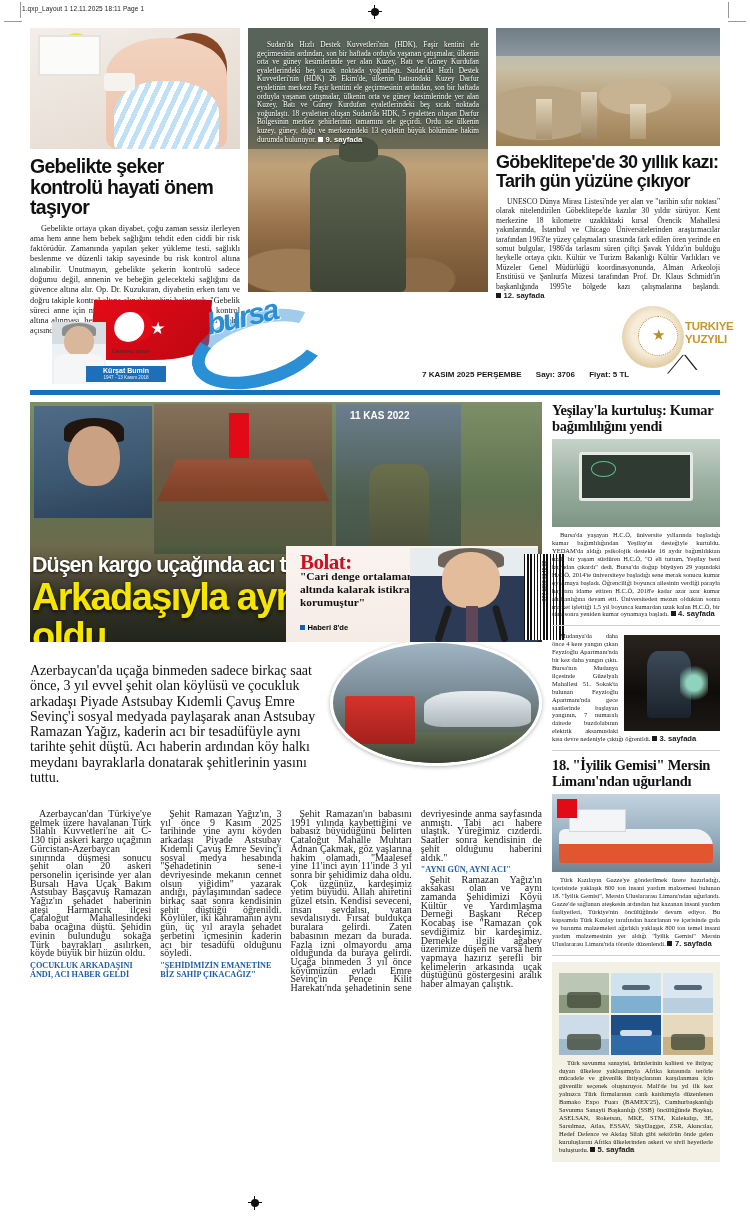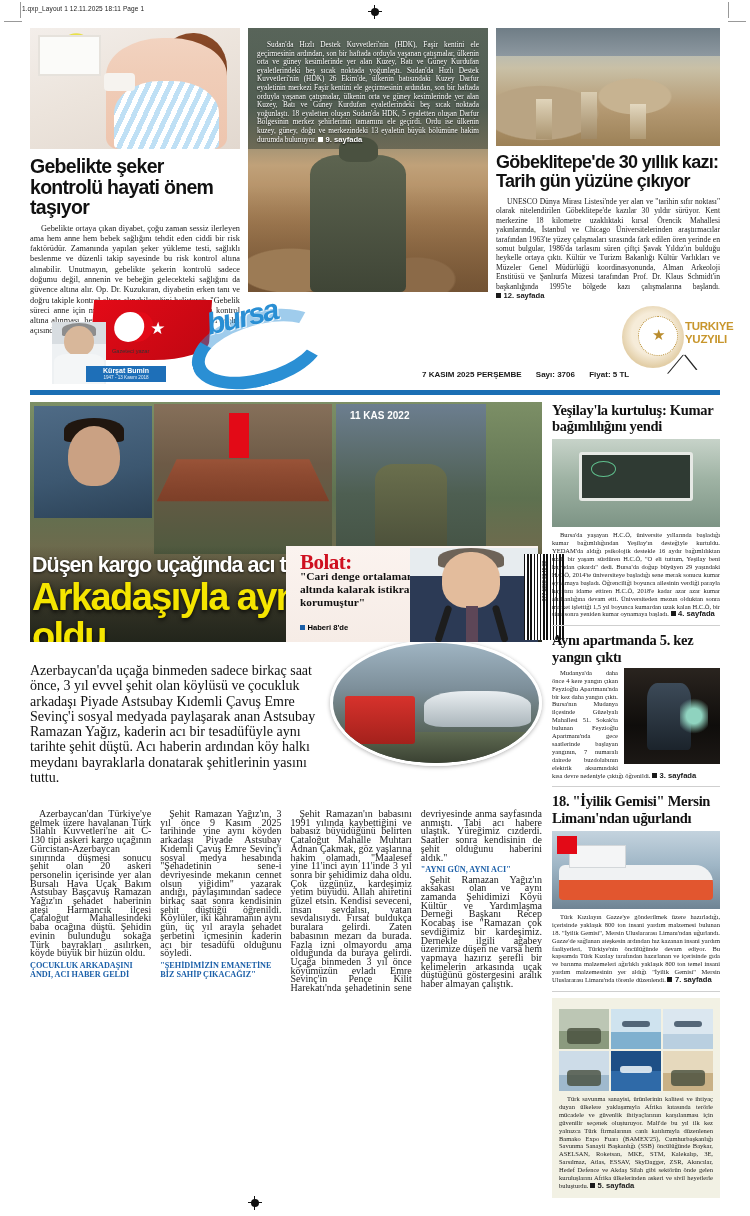--- a/index.html
+++ b/index.html
@@ -272,21 +272,21 @@
   .lead-photo .house .roof {
     position:absolute; left:8%; top:34%; width:84%; height:30%;
     background:linear-gradient(180deg,#9a5338,#7d3f28);
     transform:perspective(70px) rotateX(24deg);
   }
   .lead-photo .house .flagpole {
     position:absolute; left:42%; top:6%; width:16%; height:30%;
     background:linear-gradient(90deg,#e30a17 0 70%, rgba(0,0,0,0) 70%);
   }
   .lead-photo .mural {
-    position:absolute; left:306px; top:2px; width:150px; height:200px;
+    position:absolute; left:306px; top:2px; width:125px; height:200px;
     background:linear-gradient(180deg,#6c7e8f 0%,#4e5f52 45%,#3d4a3a 100%);
   }
   .lead-photo .mural .date {
     position:absolute; left:14px; top:6px;
     font-family:"Liberation Sans",sans-serif; font-weight:bold; font-size:10px; color:#fff;
   }
   .lead-photo .mural .soldier {
     position:absolute; left:26%; bottom:4%; width:48%; height:66%;
     background:linear-gradient(180deg,#6a6f4d,#3c4030);
     border-radius:26% 26% 8% 8% / 12% 12% 4% 4%;
@@ -657,21 +657,20 @@
           </div>
         <p>
           <span>Bursa'da yaşayan H.C.Ö, üniversite yıllarında başladığı kumar bağımlılığından Yeşilay'ın desteğiyle kurtuldu. YEDAM'da aldığı psikolojik destekle 16 aydır bağımlılıktan uzak bir yaşam sürdüren H.C.Ö, "O eli tuttum, Yeşilay beni kuyudan çıkardı" dedi. Bursa'da doğup büyüyen 29 yaşındaki H.C.Ö, 2014'te üniversiteye başladığı sene merak sonucu kumar oynamaya başladı. Öğrenciliği boyunca ailesinin verdiği parayla hayatını idame ettiren H.C.Ö, 2018'e kadar azar azar kumar alışkanlığına devam etti. Üniversiteden mezun olduktan sonra market işlettiği 1,5 yıl boyunca kumardan uzak kalan H.C.Ö, bir süre sonra yeniden kumar oynamaya başladı.</span>
           <span class="pgref"><span class="sq"></span><span>4. sayfada</span></span>
         </p>
       </div>
 
       <div class="divider"></div>
 
       <div>
-        <h3>Aynı apartmanda 5. kez yangın çıktı</h3>
         <div class="ph-fire">
             <div class="ff"></div>
             <div class="glow"></div>
           </div>
         <p>
           <span>Mudanya'da daha önce 4 kere yangın çıkan Feyzioğlu Apartmanı'nda bir kez daha yangın çıktı. Bursa'nın Mudanya ilçesinde Güzelyalı Mahallesi 51. Sokak'ta bulunan Feyzioğlu Apartmanı'nda gece saatlerinde başlayan yangının, 7 numaralı dairede buzdolabının elektrik aksamındaki kısa devre nedeniyle çıktığı öğrenildi.</span>
           <span class="pgref"><span class="sq"></span><span>3. sayfada</span></span>
         </p>
       </div>
 

